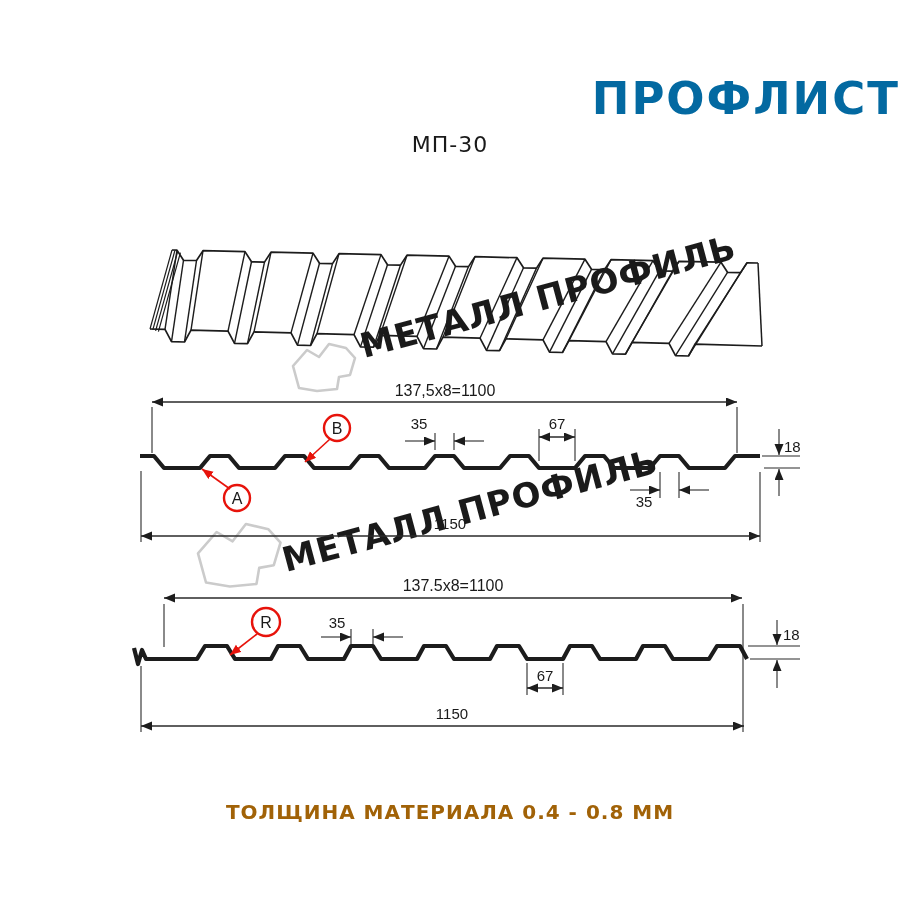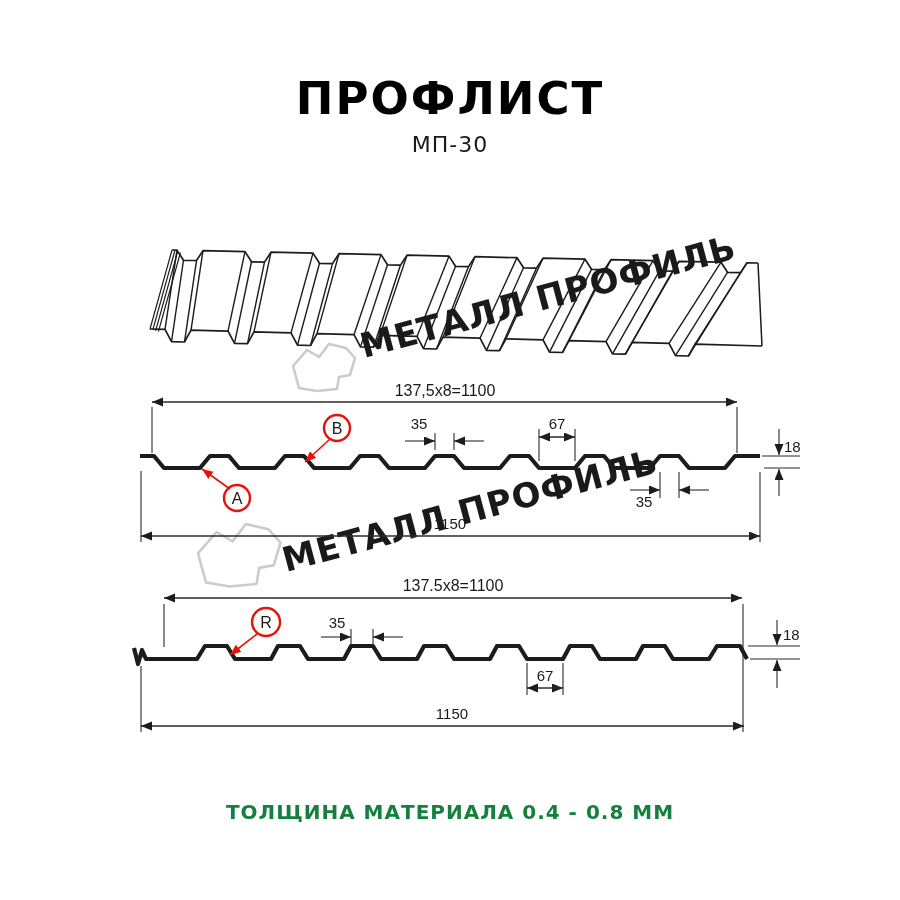--- a/index.html
+++ b/index.html
@@ -1,26 +1,26 @@
 <!DOCTYPE html>
 <html><head>
 <meta charset="utf-8">
 <style>
   html,body{margin:0;padding:0;background:#ffffff;}
   .page{position:relative;width:900px;height:900px;background:#fff;overflow:hidden;
         font-family:"Liberation Sans",sans-serif;}
-  .title{position:absolute;left:0;right:0;top:72px;text-align:center;
+  .title{position:absolute;left:0;right:0;top:72px;text-align:right;
          font-family:"DejaVu Sans",sans-serif;font-weight:700;font-size:45px;
-         letter-spacing:2px;color:#000000;}
+         letter-spacing:2px;color:#0369a1;}
   .subtitle{position:absolute;left:0;right:0;top:132px;text-align:center;
          font-family:"DejaVu Sans",sans-serif;font-weight:500;font-size:22px;
          letter-spacing:1px;color:#1a1a1a;}
   .footer{position:absolute;left:0;right:0;top:800px;text-align:center;
          font-family:"DejaVu Sans",sans-serif;font-weight:600;font-size:20px;
-         letter-spacing:1px;color:#15803d;}
+         letter-spacing:1px;color:#a16207;}
   svg{position:absolute;left:0;top:0;}
   text{font-family:"Liberation Sans",sans-serif;fill:#1a1a1a;}
   .dim{font-size:15px;}
   .dimBig{font-size:16px;}
   .callout{font-size:16px;font-weight:400;}
   .wmText{font-family:"DejaVu Sans",sans-serif;font-weight:700;font-size:34px;letter-spacing:1px;}
 </style>
 </head>
 <body>
 

